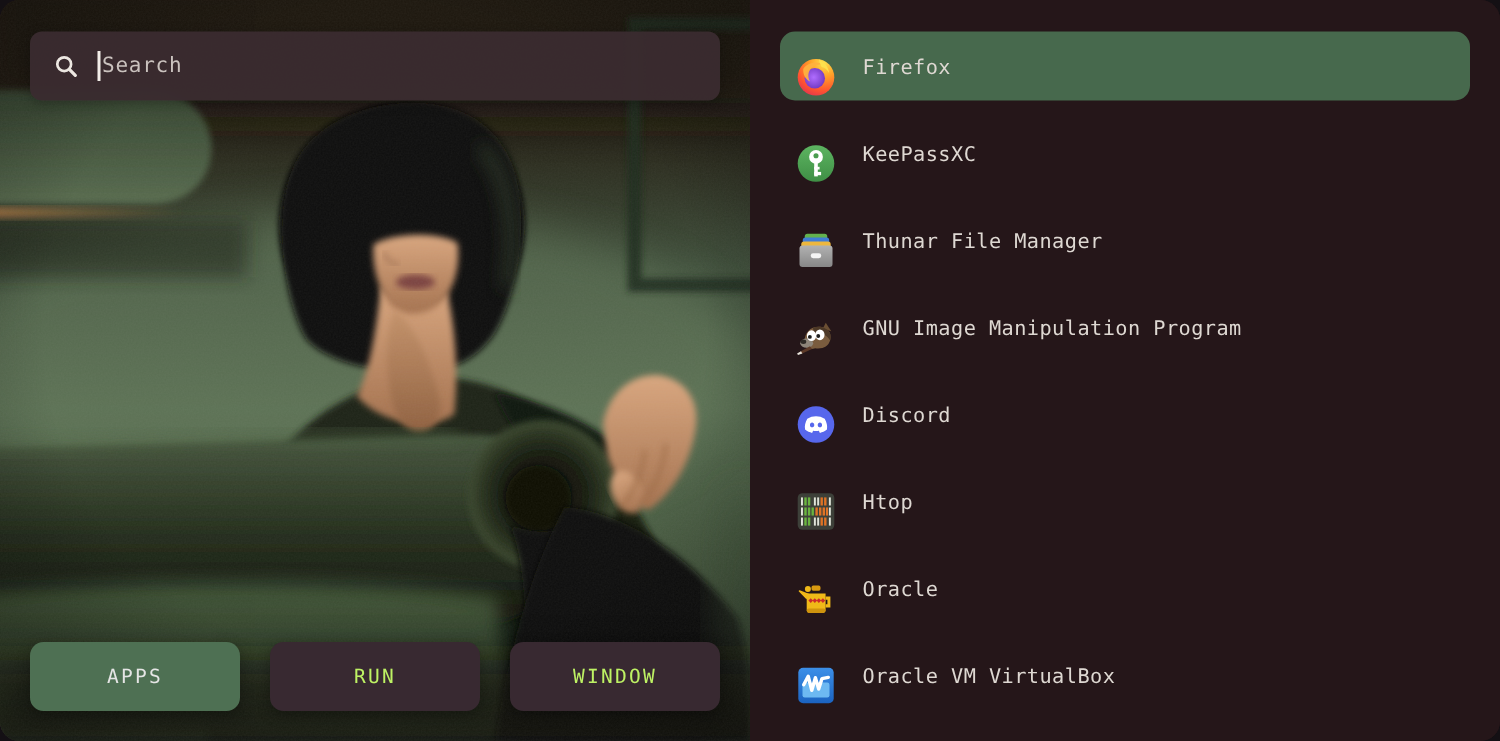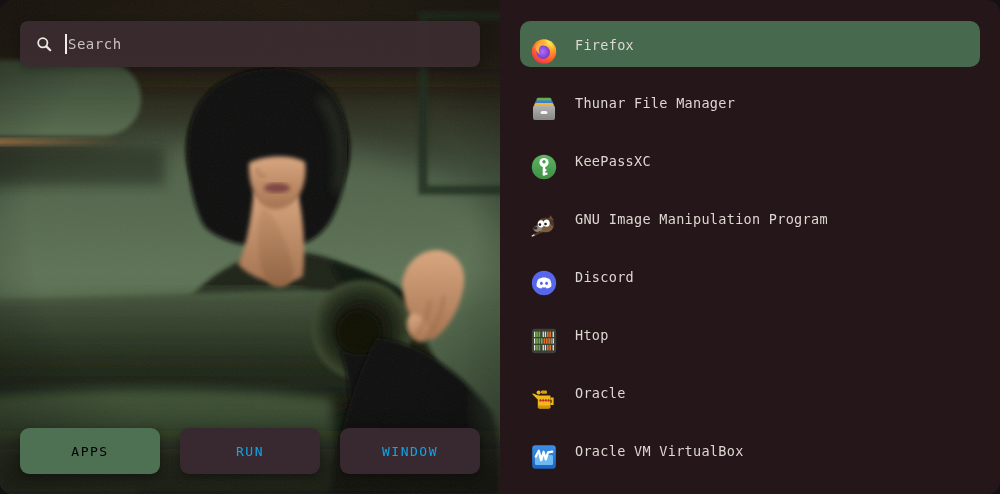--- a/index.html
+++ b/index.html
@@ -51,28 +51,28 @@
   .search-input::placeholder { color: #cac2be; opacity: 1; }
   .mode-row {
     position: absolute;
     left: 20px; right: 20px; bottom: 20px;
     display: flex; gap: 20px;
   }
   .mode-btn {
     flex: 1; height: 46px;
     border: none; border-radius: 9px;
     background: #382931;
-    color: #0ea5e9;
+    color: #bef264;
     font: 13px "DejaVu Sans Mono", monospace;
     letter-spacing: 1.5px;
     display: flex; align-items: center; justify-content: center;
     cursor: pointer;
     box-shadow: 0 3px 9px rgba(0,0,0,0.3);
   }
-  .mode-btn.active { background: #4e7053; color: #000000; }
+  .mode-btn.active { background: #4e7053; color: #e5e5e5; }
   
   .right-pane {
     flex: 1;
     background: #251619;
     padding-top: 21px;
   }
   .app-row {
     display: flex; 
     height: 46px;
     margin: 0 20px 12px 20px;
@@ -261,50 +261,50 @@
                  C8.6 10.7 8.2 14.6 10.1 17.3 C7.2 16.2 5.2 12.6 5.5 9 Z" fill="#ffb13f" opacity="0.95"></path>
         <path d="M16 2.6 C19.5 4.1 22.4 7.6 22.7 11.6 C21.4 9.1 19.5 7.9 17.8 7.6
                  C16.9 5.9 16.2 4.1 16 2.6 Z" fill="#ffe14d"></path>
       </svg>
       <span class="app-label">Firefox</span>
     </div>
 
     <div class="app-row">
       <svg class="app-icon" viewBox="0 0 28 28">
         <defs>
-          <linearGradient id="thG" x1="0" y1="0" x2="0" y2="1">
-            <stop offset="0" stop-color="#b2b2b2"></stop>
-              <stop offset="1" stop-color="#878787"></stop>
-          </linearGradient>
-        </defs>
-        <rect x="6.5" y="2.8" width="15" height="6" rx="1.8" fill="#63b14e"></rect>
-        <rect x="5.2" y="5.4" width="17.6" height="6" rx="1.8" fill="#3f7dd6"></rect>
-        <rect x="4.2" y="8" width="19.6" height="6" rx="1.8" fill="#edb73e"></rect>
-        <rect x="3" y="10.6" width="22" height="14.4" rx="2" fill="url(#thG)"></rect>
-        <rect x="10.5" y="15.9" width="7" height="3.2" rx="1.6" fill="#f4f4f4"></rect>
-      </svg>
-      <span class="app-label">Thunar File Manager</span>
-    </div>
-
-    <div class="app-row">
-      <svg class="app-icon" viewBox="0 0 28 28">
-        <defs>
           <linearGradient id="kpG" x1="0" y1="0" x2="0" y2="1">
             <stop offset="0" stop-color="#5db461"></stop>
               <stop offset="1" stop-color="#3f8f45"></stop>
           </linearGradient>
         </defs>
         <circle cx="14" cy="14" r="12.2" fill="url(#kpG)"></circle>
         <circle cx="14" cy="9.6" r="4.6" fill="#ffffff"></circle>
         <circle cx="14" cy="8.8" r="1.7" fill="#4a9c4f"></circle>
         <rect x="12.8" y="13.4" width="2.4" height="9.2" fill="#ffffff"></rect>
         <rect x="12.8" y="16.2" width="3.6" height="1.8" fill="#ffffff"></rect>
         <rect x="12.8" y="19.6" width="4.6" height="2.2" fill="#ffffff"></rect>
       </svg>
       <span class="app-label">KeePassXC</span>
+    </div>
+
+    <div class="app-row">
+      <svg class="app-icon" viewBox="0 0 28 28">
+        <defs>
+          <linearGradient id="thG" x1="0" y1="0" x2="0" y2="1">
+            <stop offset="0" stop-color="#b2b2b2"></stop>
+              <stop offset="1" stop-color="#878787"></stop>
+          </linearGradient>
+        </defs>
+        <rect x="6.5" y="2.8" width="15" height="6" rx="1.8" fill="#63b14e"></rect>
+        <rect x="5.2" y="5.4" width="17.6" height="6" rx="1.8" fill="#3f7dd6"></rect>
+        <rect x="4.2" y="8" width="19.6" height="6" rx="1.8" fill="#edb73e"></rect>
+        <rect x="3" y="10.6" width="22" height="14.4" rx="2" fill="url(#thG)"></rect>
+        <rect x="10.5" y="15.9" width="7" height="3.2" rx="1.6" fill="#f4f4f4"></rect>
+      </svg>
+      <span class="app-label">Thunar File Manager</span>
     </div>
 
     <div class="app-row">
       <svg class="app-icon" viewBox="0 0 28 28">
         <path d="M20.5 4.2 L24.2 9.8 L18.6 8 Z" fill="#6b4f33"></path>
         <path d="M7 20 C5.5 15 7 9.5 12 7.5 C16 6 21 7 23 10.5 C24.6 13.5 23.6 18 20.5 20
                  C19 21 16 21.6 13.5 21.1 C11 22.1 8.5 21.6 7 20 Z" fill="#7a5c3e"></path>
         <path d="M12 7.5 C16 6 21 7 23 10.5 C23.9 12.2 24 14.2 23.4 16
                  C21.2 12.2 17.2 10.6 13.6 11.3 C12.3 10 12 8.6 12 7.5 Z" fill="#4c3826"></path>
         <ellipse cx="7.8" cy="17.8" rx="4.3" ry="3.1" fill="#8d857a"></ellipse>

